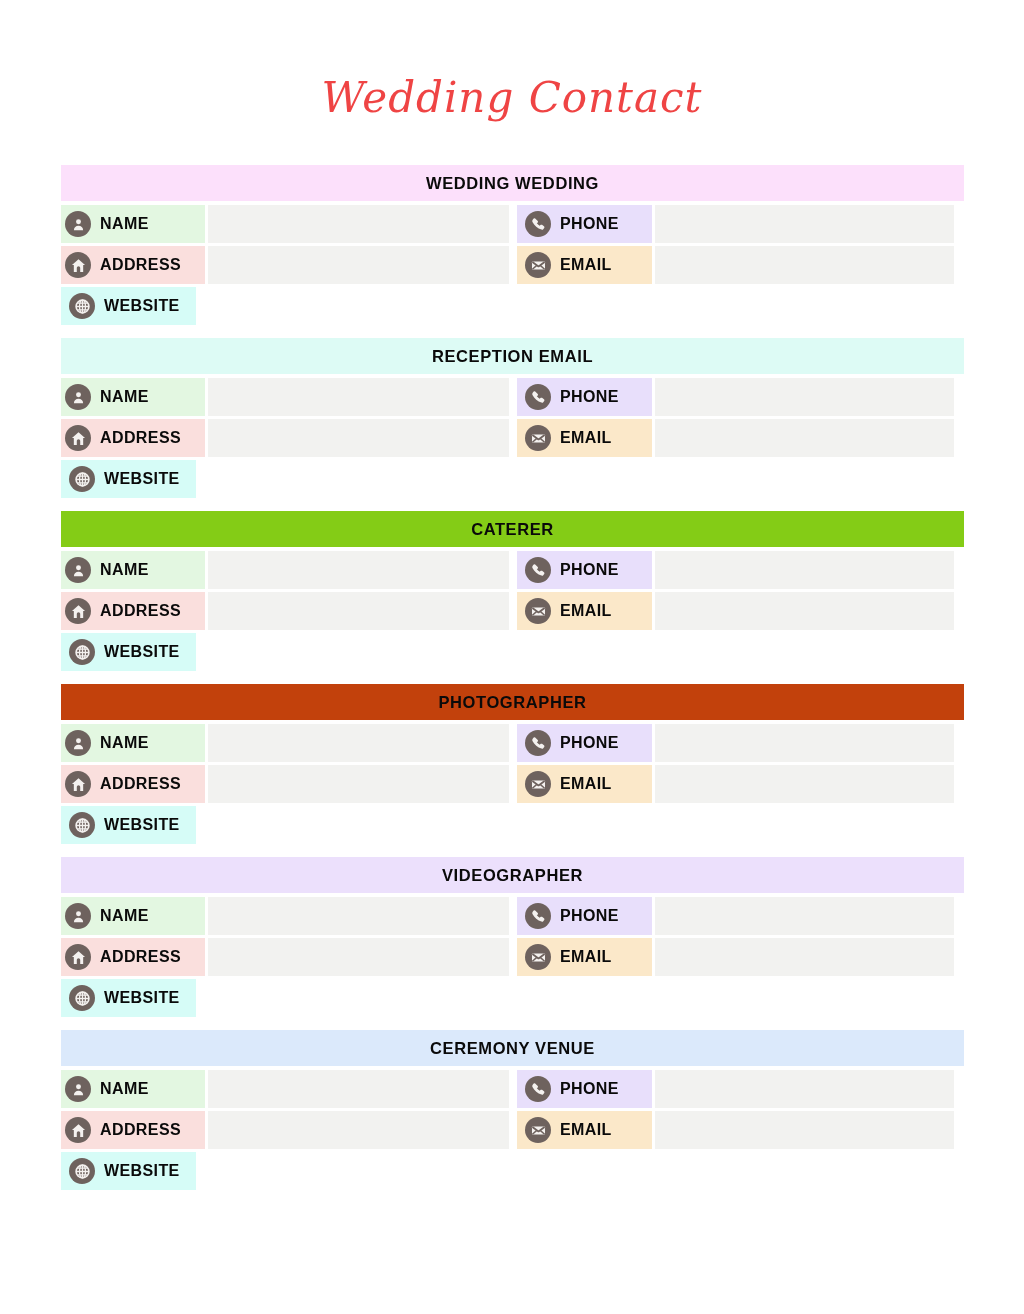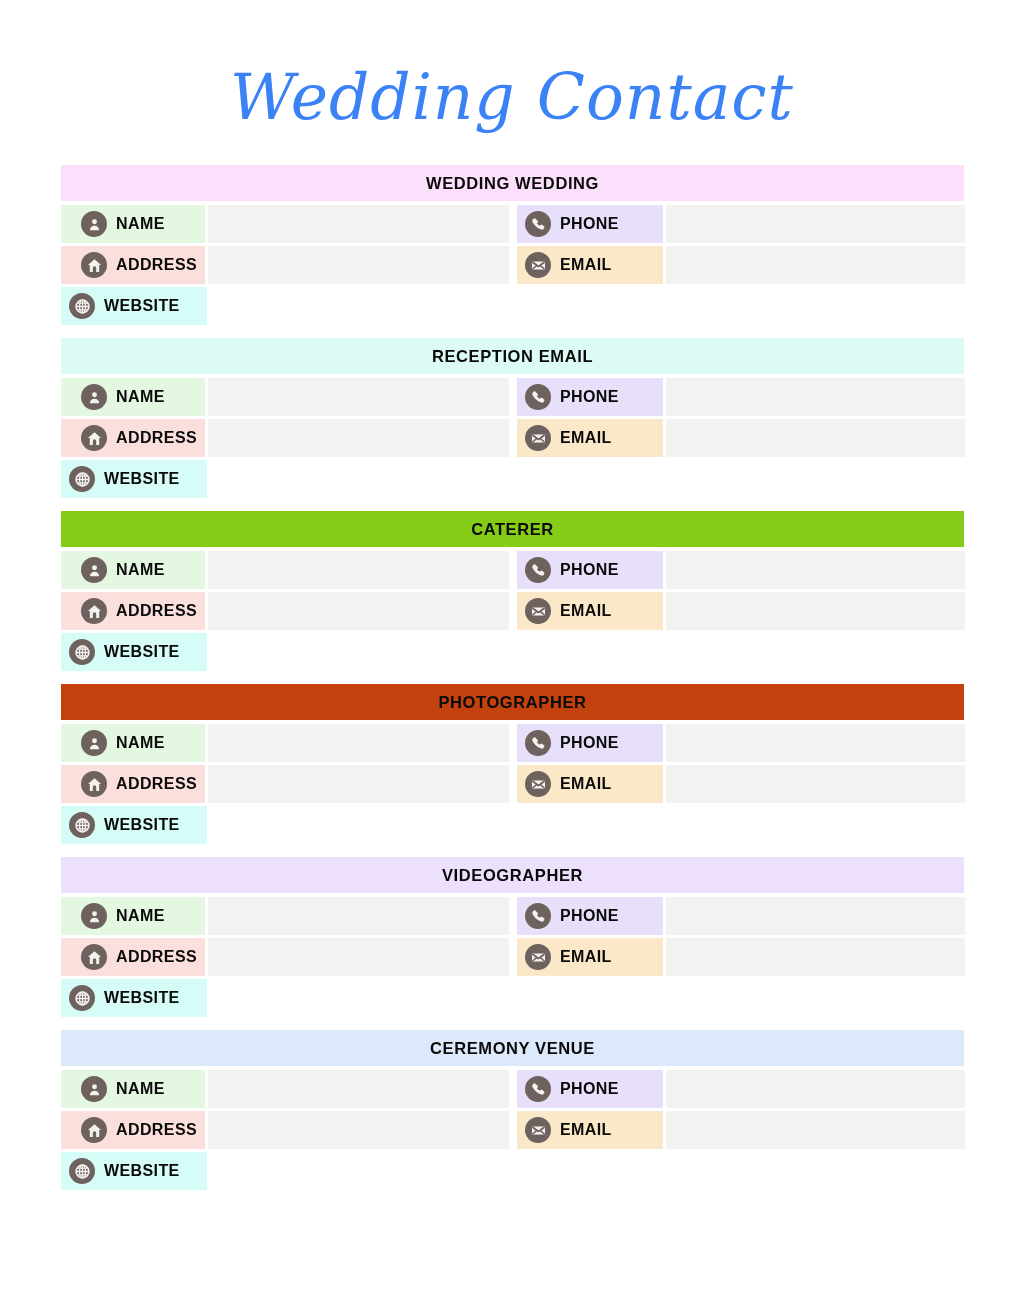--- a/index.html
+++ b/index.html
@@ -25,24 +25,24 @@
     position: absolute;
     left: 0;
     top: 62px;
     width: 1024px;
     text-align: center;
   }
   .page-title {
     font-family: "DejaVu Serif", "Liberation Serif", serif;
     font-style: italic;
     font-weight: 400;
-    font-size: 63px;
+    font-size: 42px;
     line-height: 72px;
     letter-spacing: 1px;
-    color: #3b82f6;
+    color: #ef4444;
   }
 
   
   .sheet {
     position: absolute;
     left: 61px;
     top: 165px;
     width: 903px;
   }
 
@@ -69,22 +69,22 @@
   .row:last-child { margin-bottom: 10px; flex-direction: column; }
 
   .cell-left-label,
   .cell-right-label {
     height: 38px;
     display: flex;
     align-items: center;
     flex: none;
   }
 
-  .cell-left-label  { width: 144px; padding-left: 20px; align-items: center; }
-  .cell-right-label { width: 146px; padding-left: 8px; }
+  .cell-left-label  { width: 144px; padding-left: 4px; align-items: center; }
+  .cell-right-label { width: 135px; padding-left: 8px; }
 
   .cell-left-value {
     flex: none;
     width: 301px;
     margin-left: 3px;
     background: #f2f2f0;
   }
   .cell-right-value {
     flex: none;
     width: 299px;

